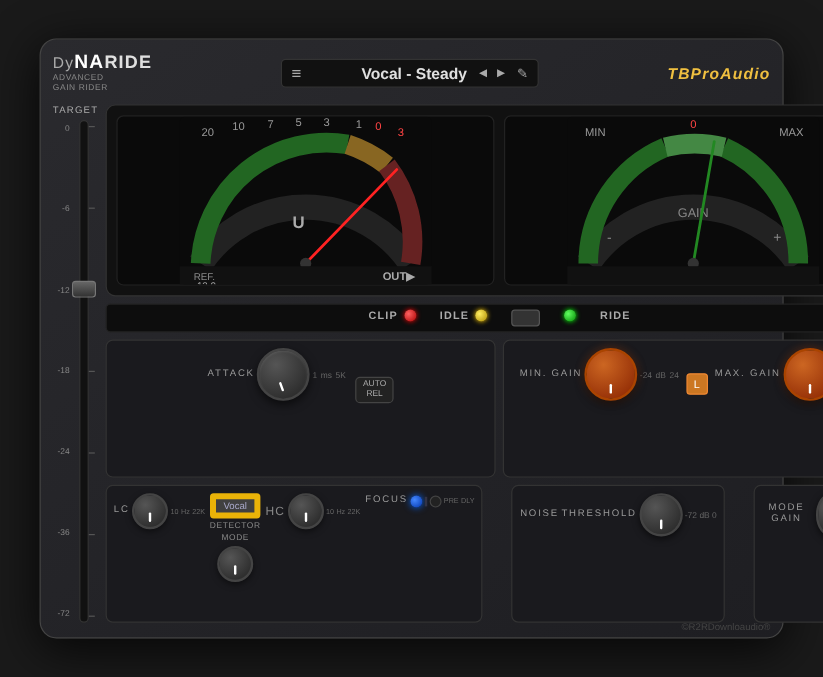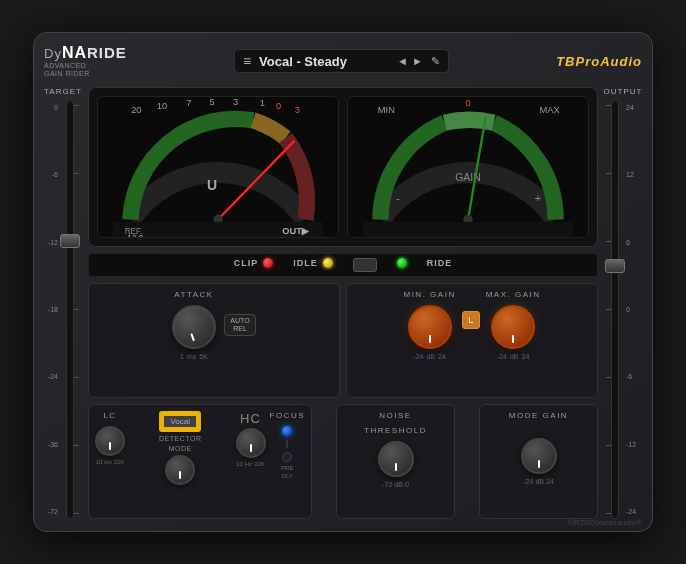--- a/index.html
+++ b/index.html
@@ -61,21 +61,21 @@
     .preset-bar .hamburger {
       color: #aaa;
       font-size: 14px;
       cursor: pointer;
     }
     .preset-name {
       color: #e0e0e0;
       font-size: 13px;
       font-weight: bold;
       width: 130px;
-      text-align: left;
+      text-align: right;
     }
     .preset-arrows {
       display: flex;
       gap: 4px;
     }
     .preset-arrows span {
       color: #aaa;
       font-size: 11px;
       cursor: pointer;
     }
@@ -325,35 +325,35 @@
     .output-col {
       width: 38px;
     }
     
     .svg-meter {
       width: 100%;
       height: 100%;
     }
     .ar-section {
       display: flex;
-      flex-direction: column;
+      flex-direction: row;
       align-items: center;
       gap: 2px;
     }
     
     .watermark {
       position: absolute;
       bottom: 4px;
       right: 10px;
       color: #444;
       font-size: 8px;
     }
     .hc-label {
       color: #888;
-      font-size: 13px;
+      font-size: 10px;
       letter-spacing: 1px;
     }
     .bottom-controls-row {
       display: flex;
       gap: 24px;
       flex: 1;
     }
   </style>
 </head>
 <body>

